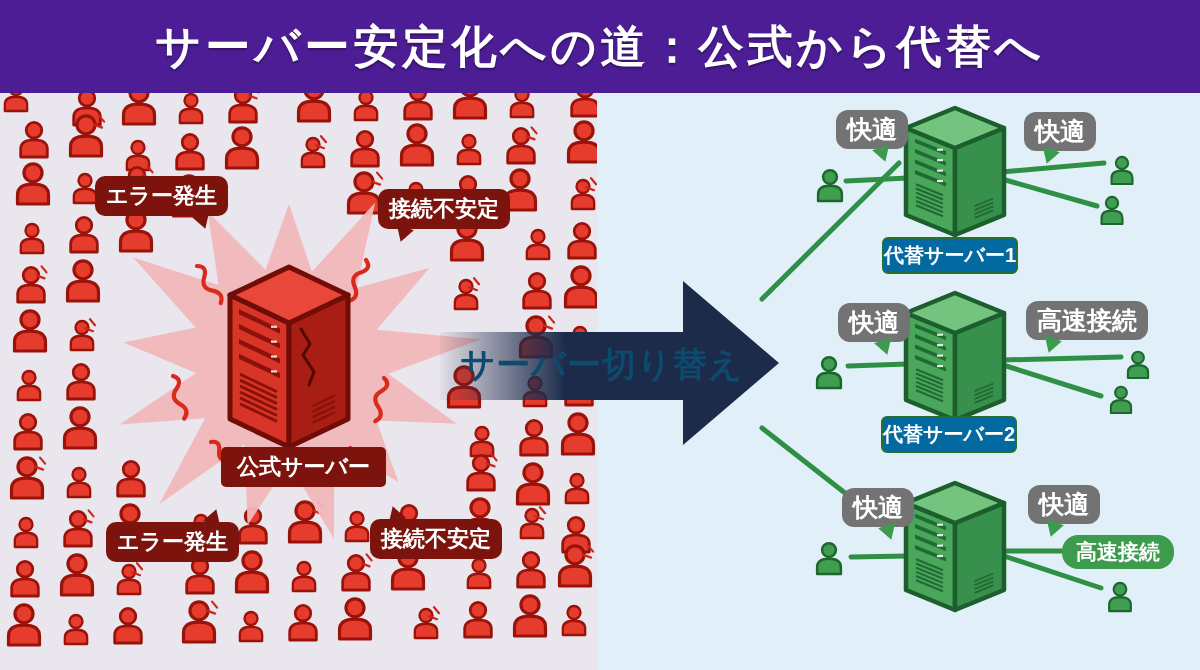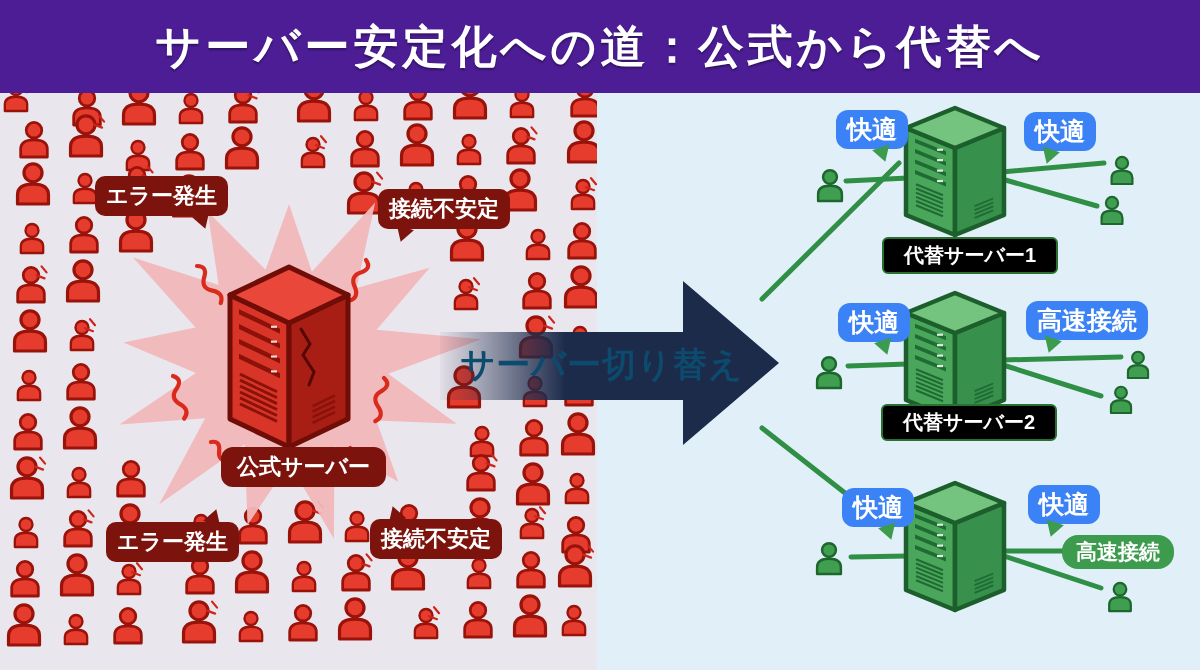--- a/index.html
+++ b/index.html
@@ -8,32 +8,32 @@
   svg{display:block;}
   .title-bar{position:absolute;left:0;top:0;width:1200px;height:93px;background:#4c1d95;
              display:flex;align-items:center;justify-content:center;z-index:3;}
   .title-text{color:#ffffff;font-size:45px;font-weight:800;letter-spacing:4px;white-space:nowrap;
               text-shadow:0 2px 2px rgba(0,0,0,.35);}
   .arrow-text{position:absolute;left:452px;top:342px;width:300px;text-align:center;z-index:3;
               color:#0c4a6e;font-size:34px;font-weight:800;letter-spacing:1px;white-space:nowrap;}
   .bubble{position:absolute;color:#fff;font-weight:700;white-space:nowrap;z-index:4;
           display:flex;align-items:center;justify-content:center;}
   .bubble-red{--bb:#7c130d;background:#7c130d;border-radius:10px;font-size:22px;padding:5px 11px;}
-  .bubble-green{--bb:#3d9b4d;background:#3b82f6;border-radius:12px;font-size:25px;padding:3px 11px;}
+  .bubble-green{--bb:#3d9b4d;background:#737373;border-radius:12px;font-size:25px;padding:3px 11px;}
   .tail-down-right::after,.tail-down-left::after,.tail-up-right::after,.tail-up-left::after{
      content:"";position:absolute;width:0;height:0;
      border-left:9px solid transparent;border-right:9px solid transparent;}
   .tail-down-right::after{bottom:-13px;right:16px;border-top:15px solid var(--bb);transform:rotate(-18deg);}
   .tail-down-left::after{bottom:-13px;left:16px;border-top:15px solid var(--bb);transform:rotate(18deg);}
   .tail-up-right::after{top:-13px;right:16px;border-bottom:15px solid var(--bb);transform:rotate(18deg);}
   .tail-up-left::after{top:-13px;left:16px;border-bottom:15px solid var(--bb);transform:rotate(-18deg);}
-  .server-label-red{position:absolute;z-index:4;background:#7c130d;color:#fff;border-radius:12px;
+  .server-label-red{position:absolute;z-index:4;background:#7c130d;color:#fff;border-radius:5px;
           font-size:22px;font-weight:700;padding:5px 16px;white-space:nowrap;}
-  .server-label-green{position:absolute;z-index:4;background:#000000;border:2px solid #27702f;color:#fff;
-          border-radius:6px;font-size:20px;font-weight:700;padding:3px 20px;white-space:nowrap;}
+  .server-label-green{position:absolute;z-index:4;background:#0369a1;border:2px solid #27702f;color:#fff;
+          border-radius:6px;font-size:20px;font-weight:700;padding:3px 0;white-space:nowrap;}
   .pill-green{position:absolute;z-index:4;background:#3d9b4d;color:#fff;border-radius:16px;
           font-size:21px;font-weight:700;padding:3px 14px;white-space:nowrap;}
 </style>
 </head>
 <body>
 
 <div class="stage">
 
   <svg id="art" width="1200" height="670" viewBox="0 0 1200 670">
     <defs>
@@ -623,19 +623,19 @@
   <div class="bubble bubble-red tail-up-left" style="left:370px;top:519px;">接続不安定</div>
 
   <div class="server-label-red" style="left:221px;top:447px;">公式サーバー</div>
 
   <div class="bubble bubble-green tail-down-right" style="left:836px;top:110px;">快適</div>
   <div class="bubble bubble-green tail-down-left" style="left:1024px;top:112px;">快適</div>
   <div class="server-label-green" style="left:882px;top:237px;">代替サーバー1</div>
 
   <div class="bubble bubble-green tail-down-right" style="left:838px;top:303px;">快適</div>
   <div class="bubble bubble-green tail-down-left" style="left:1026px;top:301px;">高速接続</div>
-  <div class="server-label-green" style="left:881px;top:404px;">代替サーバー2</div>
+  <div class="server-label-green" style="left:881px;top:416px;">代替サーバー2</div>
 
   <div class="bubble bubble-green tail-down-right" style="left:842px;top:488px;">快適</div>
   <div class="bubble bubble-green tail-down-left" style="left:1028px;top:485px;">快適</div>
   <div class="pill-green" style="left:1062px;top:535px;">高速接続</div>
 
 </div>
 
 </body></html>

